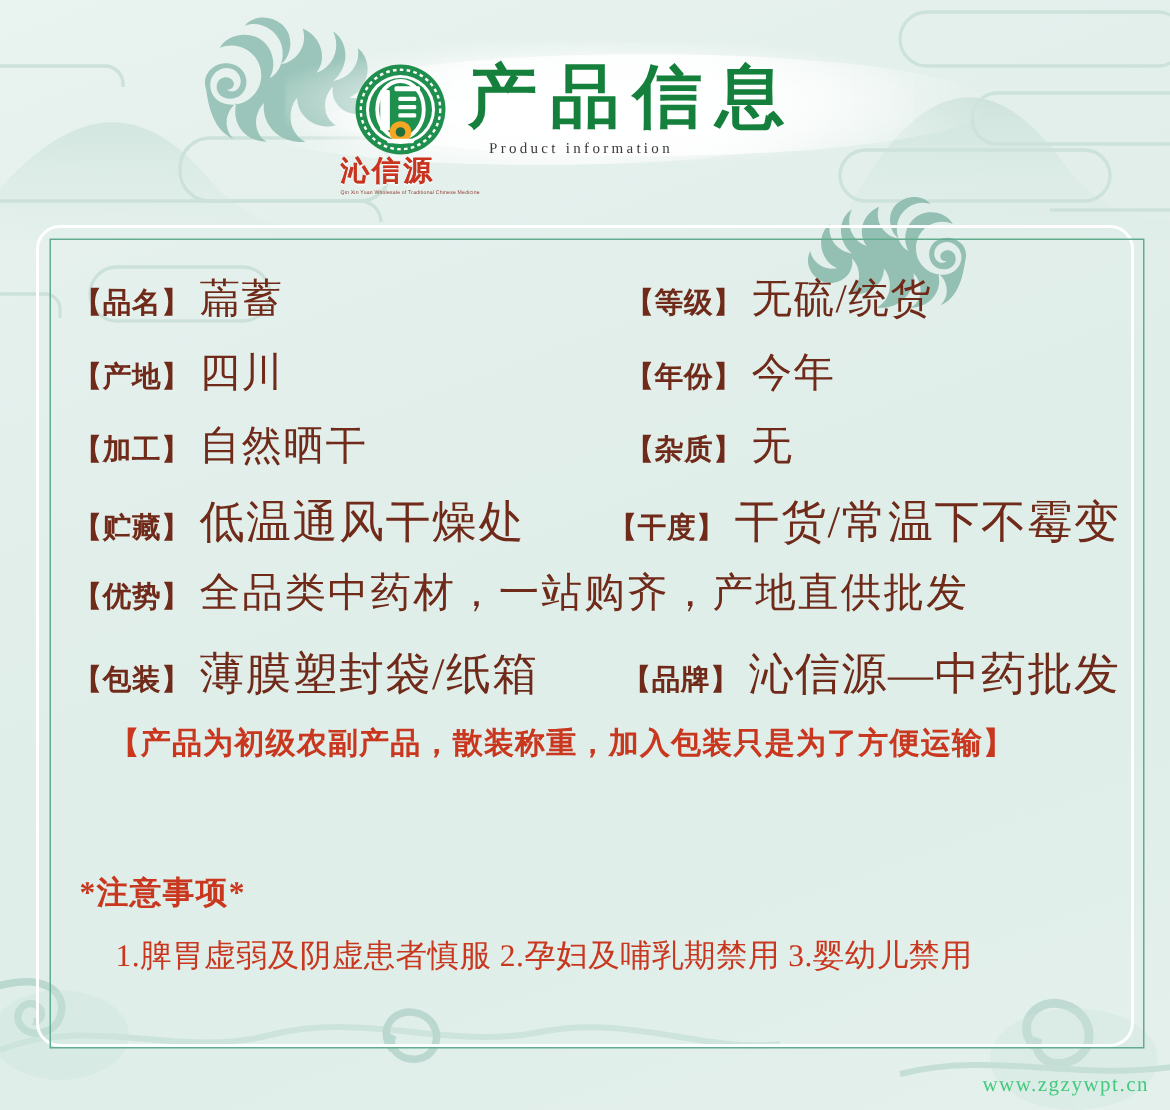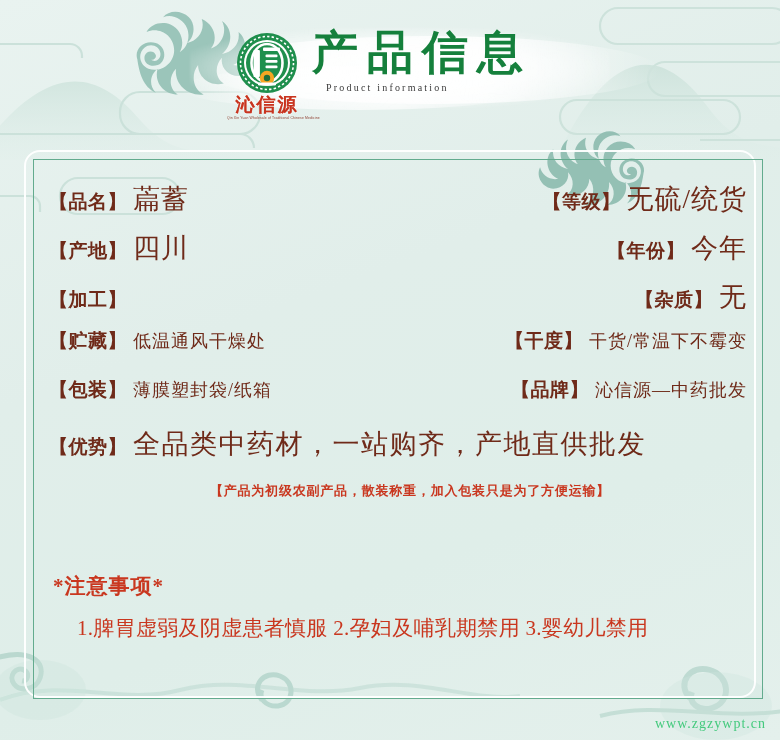--- a/index.html
+++ b/index.html
@@ -47,24 +47,23 @@
     top: 28px;
     width: 420px;
     height: 80px;
     background: radial-gradient(ellipse at center, rgba(255,255,255,0.92) 0%, rgba(255,255,255,0.65) 45%, rgba(255,255,255,0.0) 78%);
     filter: blur(1px);
   }
 
   .logo {
     position: absolute;
     left: 227px;
-    top: 32px;
+    top: 42px;
     width: 80px;
     height: 94px;
-    text-align: center;
   }
   .logo-mark {
     width: 62px;
     height: 62px;
     margin: 0 auto;
     position: relative;
   }
   .logo-name {
     margin-top: 1px;
     font-family: "Liberation Serif", serif;
@@ -84,21 +83,21 @@
     color: #8d3b2c;
     letter-spacing: 0.15px;
     margin-top: 2px;
     transform: scale(1, 1.05);
     white-space: nowrap;
   }
 
   .title-block {
     position: absolute;
     left: 312px;
-    top: 28px;
+    top: 40px;
     width: 300px;
   }
   .title-cn {
     font-family: "Liberation Serif", "DejaVu Serif", serif;
     font-size: 46px;
     font-weight: bold;
     color: #15803c;
     letter-spacing: 9px;
     line-height: 1.08;
     white-space: nowrap;
@@ -149,51 +148,50 @@
     display: flex;
     align-items: baseline;
     height: 49px;
   }
   .spec-cell {
     display: flex;
     align-items: baseline;
     white-space: nowrap;
   }
   .spec-cell.left  { width: 368px; }
-  .spec-cell.right { flex: 1; justify-content: flex-end; }
+  .spec-cell.right { flex: 1; }
 
   .lbl {
     font-family: "Liberation Serif", "DejaVu Serif", serif;
     font-size: 19px;
     font-weight: bold;
     color: #6f2a19;
     letter-spacing: 0.5px;
   }
   .val {
     font-family: "Liberation Serif", "DejaVu Serif", serif;
     font-size: 27px;
     color: #6f2a19;
     margin-left: 6px;
     letter-spacing: 1px;
   }
-  .val.sm { font-size: 18px; }
+  .val.sm { font-size: 30px; }
 
   .spec-row.full { height: 52px; }
   .spec-row.full .val { font-size: 27px; letter-spacing: 1.5px; }
 
   .notice-red {
     margin-top: 4px;
     padding-left: 24px;
     font-family: "Liberation Serif", "DejaVu Serif", serif;
-    font-size: 13px;
+    font-size: 20px;
     color: #c9371f;
     letter-spacing: 0.8px;
     font-weight: bold;
     white-space: nowrap;
-    text-align: center;
   }
 
   .caution {
     margin-top: 72px;
     padding-left: 4px;
   }
   .caution-title {
     font-family: "Liberation Serif", "DejaVu Serif", serif;
     font-size: 21px;
     font-weight: bold;
@@ -371,56 +369,57 @@
       </div>
       <div class="spec-cell right">
         <span class="lbl">【年份】</span>
         <span class="val">今年</span>
       </div>
     </div>
 
     <div class="spec-row">
       <div class="spec-cell left">
         <span class="lbl">【加工】</span>
+        <span class="val">自然晒干</span>
       </div>
       <div class="spec-cell right">
         <span class="lbl">【杂质】</span>
         <span class="val">无</span>
       </div>
     </div>
 
     <div class="spec-row">
       <div class="spec-cell left">
         <span class="lbl">【贮藏】</span>
         <span class="val sm">低温通风干燥处</span>
       </div>
       <div class="spec-cell right">
         <span class="lbl">【干度】</span>
         <span class="val sm">干货/常温下不霉变</span>
       </div>
     </div>
 
+    <div class="spec-row full">
+      <div class="spec-cell">
+        <span class="lbl">【优势】</span>
+        <span class="val">全品类中药材，一站购齐，产地直供批发</span>
+      </div>
+    </div>
+
     <div class="spec-row">
       <div class="spec-cell left">
         <span class="lbl">【包装】</span>
         <span class="val sm">薄膜塑封袋/纸箱</span>
       </div>
       <div class="spec-cell right">
         <span class="lbl">【品牌】</span>
         <span class="val sm">沁信源—中药批发</span>
       </div>
     </div>
 
-    <div class="spec-row full">
-      <div class="spec-cell">
-        <span class="lbl">【优势】</span>
-        <span class="val">全品类中药材，一站购齐，产地直供批发</span>
-      </div>
-    </div>
-
     <div class="notice-red">【产品为初级农副产品，散装称重，加入包装只是为了方便运输】</div>
 
     <div class="caution">
       <div class="caution-title">*注意事项*</div>
       <div class="caution-body">1.脾胃虚弱及阴虚患者慎服 2.孕妇及哺乳期禁用 3.婴幼儿禁用</div>
     </div>
   </div>
 
   <div class="watermark">www.zgzywpt.cn</div>
 </div>

